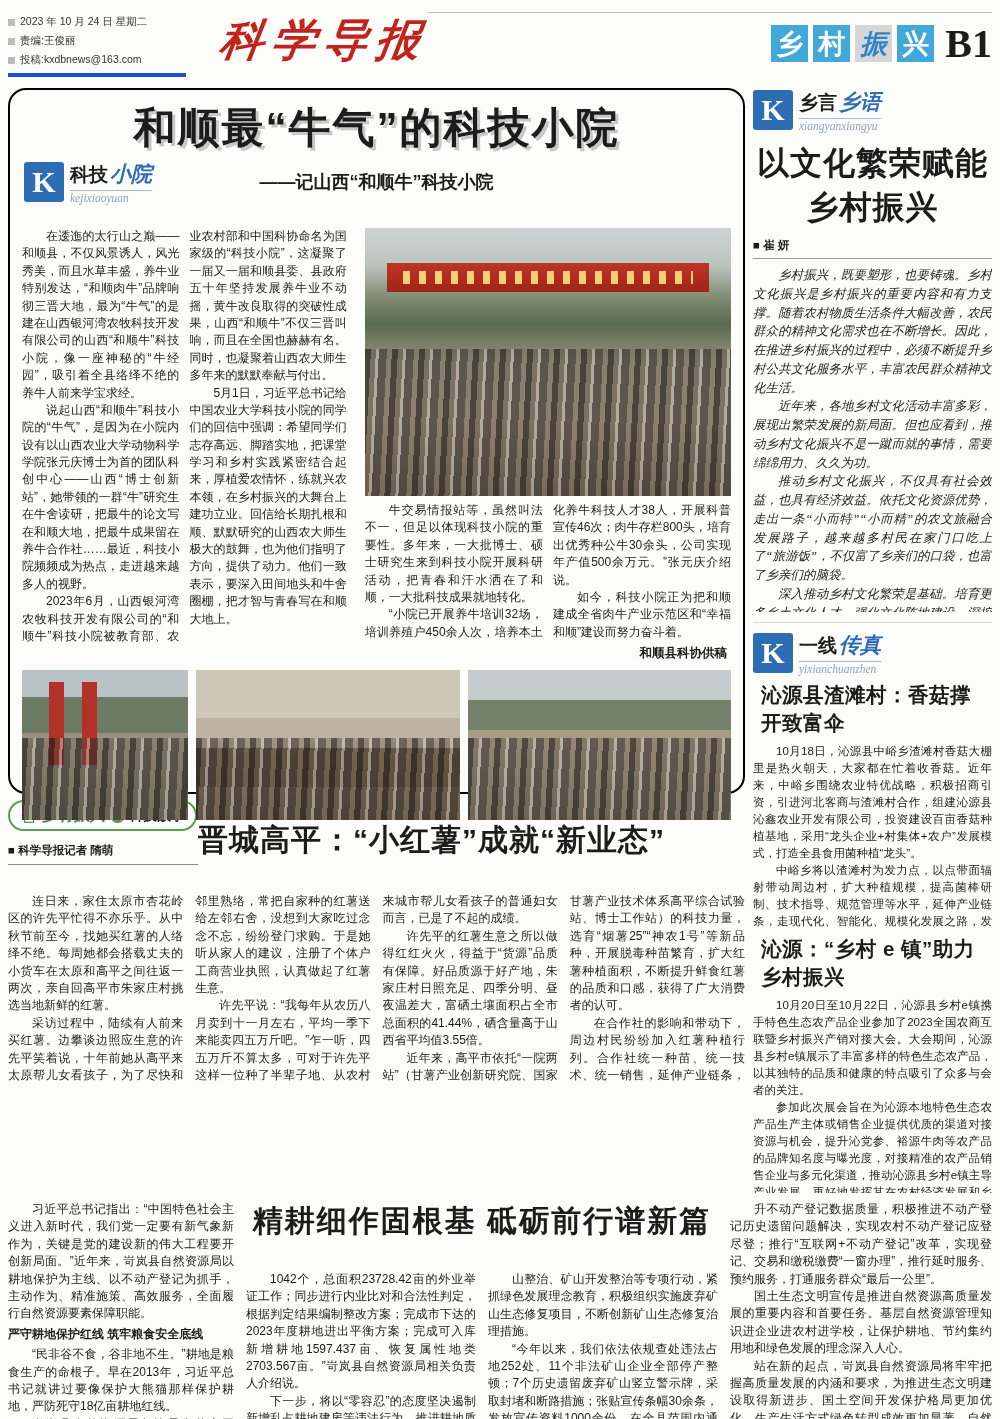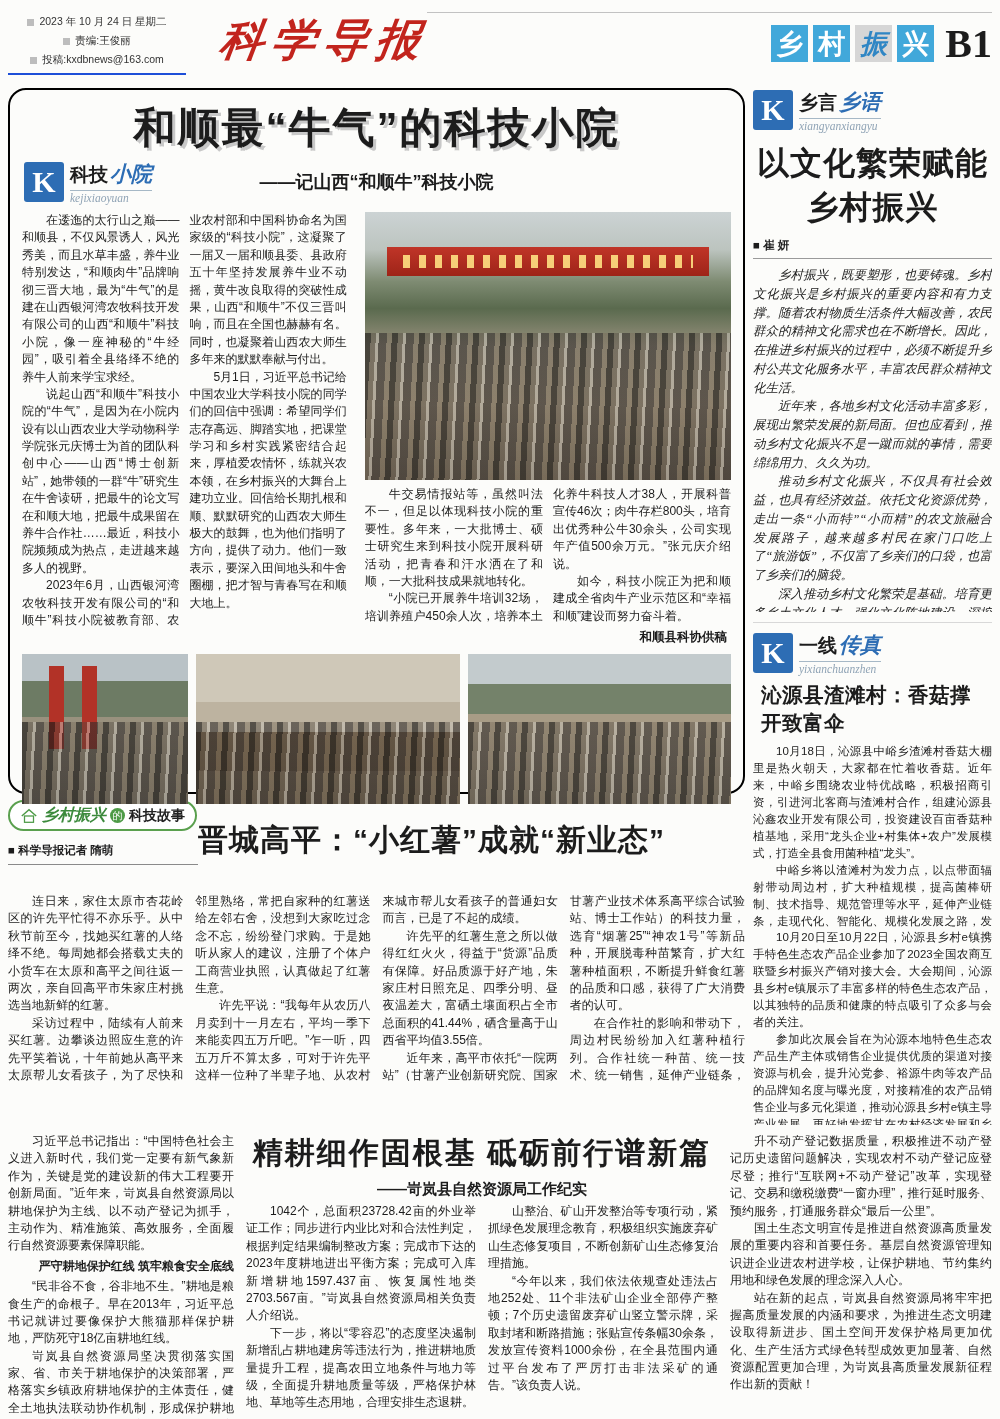--- a/index.html
+++ b/index.html
@@ -2,21 +2,21 @@
 <html><head>
 <meta charset="utf-8">
 <style>
   html,body{margin:0;padding:0;background:#dcdcdc;}
   .page{width:1000px;height:1419px;margin:0 auto;background:#fcfcfa;box-sizing:border-box;
     padding:6px 8px;position:relative;overflow:hidden;color:#1c1c1c;
     font-family:"Liberation Sans","DejaVu Sans",sans-serif;}
   
   .header{display:flex;align-items:flex-start;height:78px;position:relative;}
   .header::before{content:"";position:absolute;right:0;top:6px;width:565px;border-top:1px solid #c2c2c2;}
-  .h-left{width:178px;font-size:10.5px;color:#333;line-height:1.8;border-bottom:2px solid #1d4ed8;padding:6px 0 4px;text-align:center;}
+  .h-left{width:178px;font-size:10.5px;color:#333;line-height:1.8;border-bottom:4px solid #1d4ed8;padding:6px 0 4px;}
   .h-left .row{white-space:nowrap;}
   .sq{display:inline-block;width:7px;height:7px;background:#bdbdbd;margin-right:5px;vertical-align:middle;}
   .masthead{font-family:"Liberation Serif","DejaVu Serif",serif;font-style:italic;font-weight:bold;
     color:#c2241d;font-size:44px;line-height:70px;margin-left:34px;letter-spacing:8px;transform:skewX(-8deg);}
   .h-right{margin-left:auto;display:flex;align-items:center;gap:5px;padding-top:14px;}
   .sec-block{width:37px;height:37px;background:#41a8da;color:#fff;font-weight:900;font-size:27px;
     display:flex;align-items:center;justify-content:center;}
   .sec-block.alt{background:#d6d6d6;color:#2f86c4;font-style:italic;font-family:"Liberation Serif",serif;}
   .pageno{font-family:"Liberation Serif","DejaVu Serif",serif;font-weight:bold;font-size:40px;margin-left:6px;}
   
@@ -29,27 +29,27 @@
     text-shadow:3px 3px 0 #c8c8c8;}
   .ma-row2{position:relative;height:54px;}
   .ma-sub{position:absolute;left:0;right:0;top:14px;text-align:center;font-size:18px;font-weight:bold;}
   .badge{display:flex;gap:6px;align-items:center;position:absolute;left:2px;top:4px;}
   .badge-k{width:40px;height:40px;background:#2d6db4;color:#fff;border-radius:3px;flex:none;
     font-family:"Liberation Serif",serif;font-weight:bold;font-size:30px;display:flex;align-items:center;justify-content:center;}
   .b-main{font-weight:900;font-size:19px;}
   .b-script{color:#2d6db4;font-size:21px;font-family:"Liberation Serif","DejaVu Serif",serif;font-style:italic;font-weight:bold;margin-left:2px;}
   .b-pinyin{display:block;font-family:"Liberation Serif",serif;font-style:italic;color:#8fa3b5;font-size:11.5px;
     border-top:1px solid #a6b8c6;margin-top:2px;padding-top:1px;}
-  .ma-body{display:flex;gap:18px;height:434px;margin-top:2px;}
+  .ma-body{display:flex;gap:18px;height:434px;margin-top:18px;}
   .ma-left{width:47%;column-count:2;column-gap:10px;overflow:hidden;}
   .ma-right{width:53%;display:flex;flex-direction:column;}
   .ma-rcols{column-count:2;column-gap:10px;overflow:hidden;flex:1;margin-top:6px;}
   .ma-attrib{text-align:right;font-weight:bold;font-size:12.5px;margin:2px 4px 0 0;}
   p.para{margin:0;text-indent:2em;font-size:12px;line-height:1.45;text-align:justify;}
-  p.sh{margin:3px 0;text-indent:0;font-weight:900;text-align:right;font-size:12px;line-height:1.45;}
+  p.sh{margin:3px 0;text-indent:0;font-weight:900;text-align:left;font-size:12px;line-height:1.45;}
   
   .ph{position:relative;overflow:hidden;background:#c7c3b8;}
   .ma-photo{height:268px;flex:none;
     background:linear-gradient(180deg,#ccd3d4 0%,#bcc4bf 14%,#7e8b72 26%,#5a6a4e 36%,#98917e 50%,#b0a289 72%,#9b8c74 100%);}
   .banner{position:absolute;top:13%;left:6%;right:6%;height:11%;background:linear-gradient(180deg,#c03528,#9e2418);}
   .banner::after{content:"";position:absolute;inset:28% 5%;
     background:repeating-linear-gradient(90deg,rgba(255,224,130,.9) 0 7px,transparent 7px 16px);}
   .crowd-tex::after{content:"";position:absolute;left:0;right:0;bottom:0;height:55%;
     background:repeating-linear-gradient(93deg,rgba(30,28,26,.6) 0 6px,rgba(95,85,75,.35) 6px 11px,
       rgba(225,220,210,.45) 11px 14px,rgba(55,50,48,.55) 14px 22px,rgba(140,125,105,.35) 22px 27px),
@@ -213,39 +213,39 @@
           <div>
             <span class="b-main">一线</span><span class="b-script">传真</span>
             <span class="b-pinyin">yixianchuanzhen</span>
           </div>
         </div>
         <div class="yx-h">沁源县渣滩村：香菇撑开致富伞</div>
         <div class="yx-body yx-b1">
             <p class="para">10月18日，沁源县中峪乡渣滩村香菇大棚里是热火朝天，大家都在忙着收香菇。近年来，中峪乡围绕农业特优战略，积极招商引资，引进河北客商与渣滩村合作，组建沁源县沁鑫农业开发有限公司，投资建设百亩香菇种植基地，采用“龙头企业+村集体+农户”发展模式，打造全县食用菌种植“龙头”。</p>
             <p class="para">中峪乡将以渣滩村为发力点，以点带面辐射带动周边村，扩大种植规模，提高菌棒研制、技术指导、规范管理等水平，延伸产业链条，走现代化、智能化、规模化发展之路，发展壮大村级集体经济，促进乡村振兴，拉动经济发展。</p>
           </div>
+        <div class="yx-h">沁源：“乡村 e 镇”助力乡村振兴</div>
         <div class="yx-body yx-b2">
             <p class="para">10月20日至10月22日，沁源县乡村e镇携手特色生态农产品企业参加了2023全国农商互联暨乡村振兴产销对接大会。大会期间，沁源县乡村e镇展示了丰富多样的特色生态农产品，以其独特的品质和健康的特点吸引了众多与会者的关注。</p>
             <p class="para">参加此次展会旨在为沁源本地特色生态农产品生产主体或销售企业提供优质的渠道对接资源与机会，提升沁党参、裕源牛肉等农产品的品牌知名度与曝光度，对接精准的农产品销售企业与多元化渠道，推动沁源县乡村e镇主导产业发展，更好地发挥其在农村经济发展和乡村振兴中的重要作用。</p>
           </div>
       </div>
     </div>
   </div>
 
   <div class="ba">
     <div class="ba-grid">
       <div class="ba-c1">
           <p class="para">习近平总书记指出：“中国特色社会主义进入新时代，我们党一定要有新气象新作为，关键是党的建设新的伟大工程要开创新局面。”近年来，岢岚县自然资源局以耕地保护为主线、以不动产登记为抓手，主动作为、精准施策、高效服务，全面履行自然资源要素保障职能。</p>
           <p class="sh">严守耕地保护红线  筑牢粮食安全底线</p>
           <p class="para">“民非谷不食，谷非地不生。”耕地是粮食生产的命根子。早在2013年，习近平总书记就讲过要像保护大熊猫那样保护耕地，严防死守18亿亩耕地红线。</p>
           <p class="para">岢岚县自然资源局坚决贯彻落实国家、省、市关于耕地保护的决策部署，严格落实乡镇政府耕地保护的主体责任，健全土地执法联动协作机制，形成保护耕地合力，牢牢守住耕地保护红线。“我们已完成2022年下发耕地流出图斑</p>
         </div>
       <div class="ba-head">
         <div class="ba-h1">精耕细作固根基  砥砺前行谱新篇</div>
-        <div class="ba-h2">——岢岚县自然资源局工作纪实</div>
       </div>
       <div class="ba-c4">
           <p class="para">升不动产登记数据质量，积极推进不动产登记历史遗留问题解决，实现农村不动产登记应登尽登；推行“互联网+不动产登记”改革，实现登记、交易和缴税缴费“一窗办理”，推行延时服务、预约服务，打通服务群众“最后一公里”。</p>
           <p class="para">国土生态文明宣传是推进自然资源高质量发展的重要内容和首要任务。基层自然资源管理知识进企业进农村进学校，让保护耕地、节约集约用地和绿色发展的理念深入人心。</p>
           <p class="para">站在新的起点，岢岚县自然资源局将牢牢把握高质量发展的内涵和要求，为推进生态文明建设取得新进步、国土空间开发保护格局更加优化、生产生活方式绿色转型成效更加显著、自然资源配置更加合理，为岢岚县高质量发展新征程作出新的贡献！</p>
         </div>
       <div class="ba-c2">
           <p class="para">1042个，总面积23728.42亩的外业举证工作；同步进行内业比对和合法性判定，根据判定结果编制整改方案；完成市下达的2023年度耕地进出平衡方案；完成可入库新增耕地1597.437亩、恢复属性地类2703.567亩。”岢岚县自然资源局相关负责人介绍说。</p>
           <p class="para">下一步，将以“零容忍”的态度坚决遏制新增乱占耕地建房等违法行为，推进耕地质量提升工程，提高农田立地条件与地力等级，全面提升耕地质量等级，严格保护林地、草地等生态用地，合理安排生态退耕。</p>
         </div>

